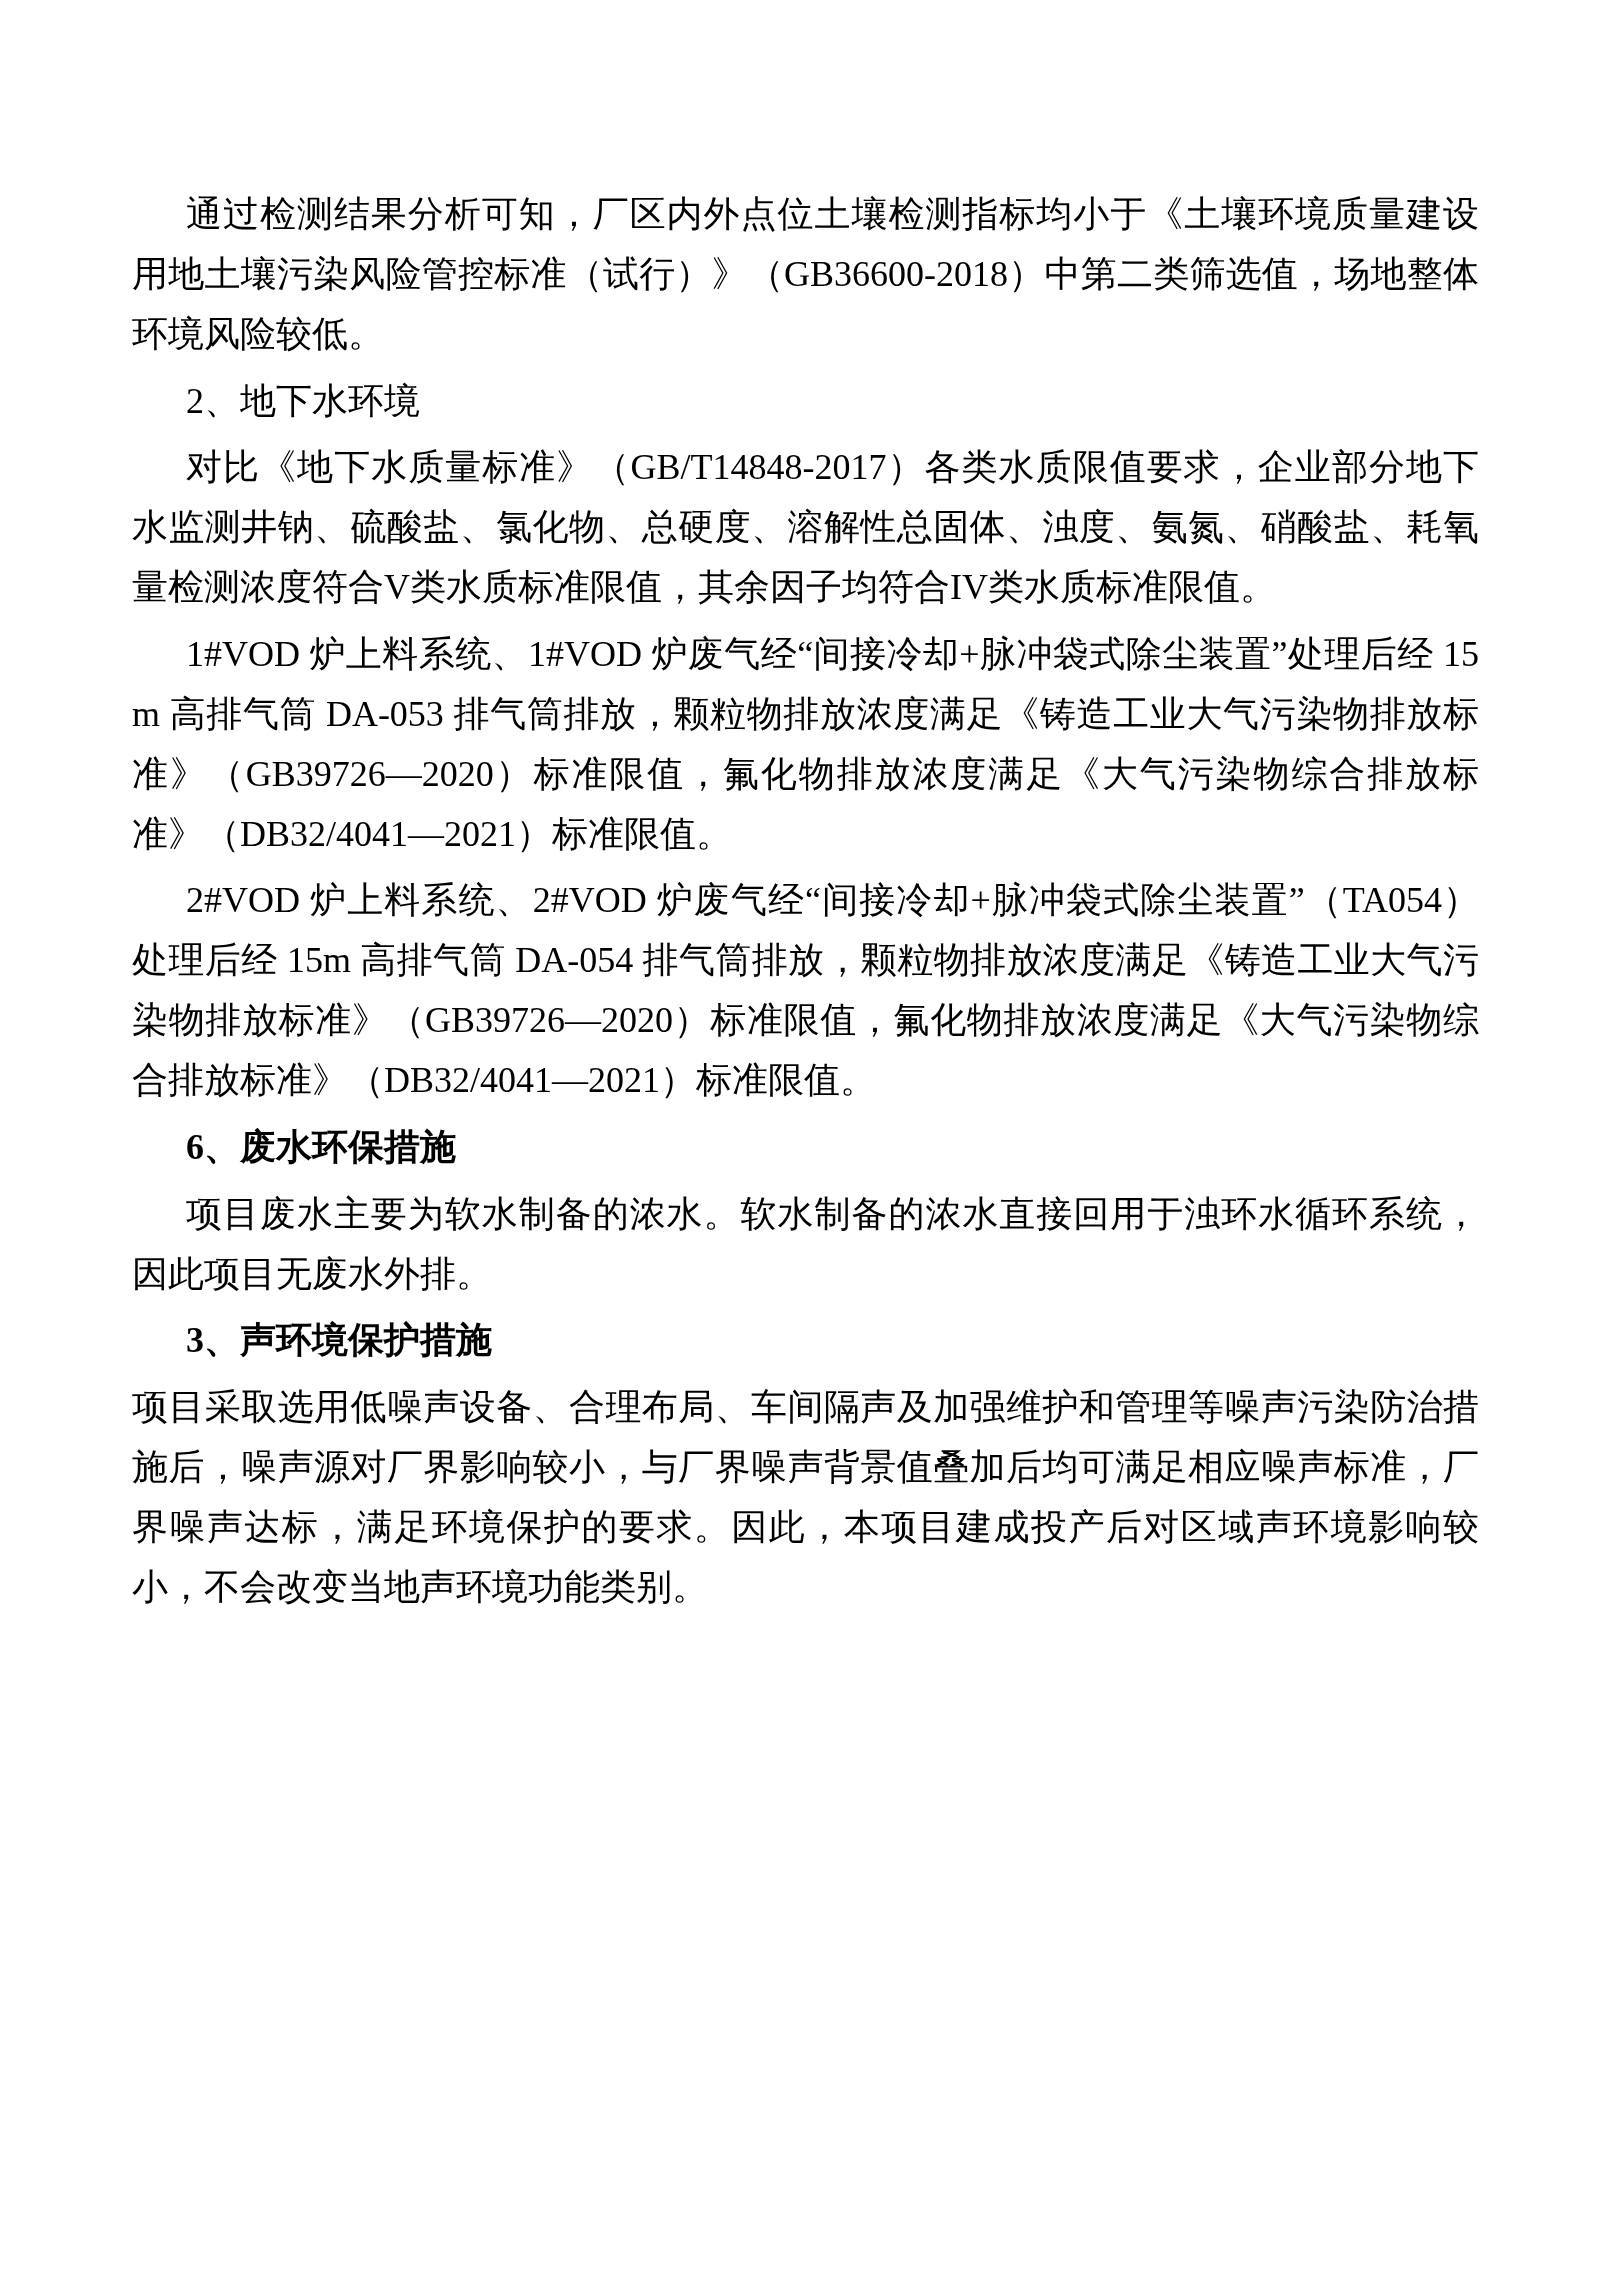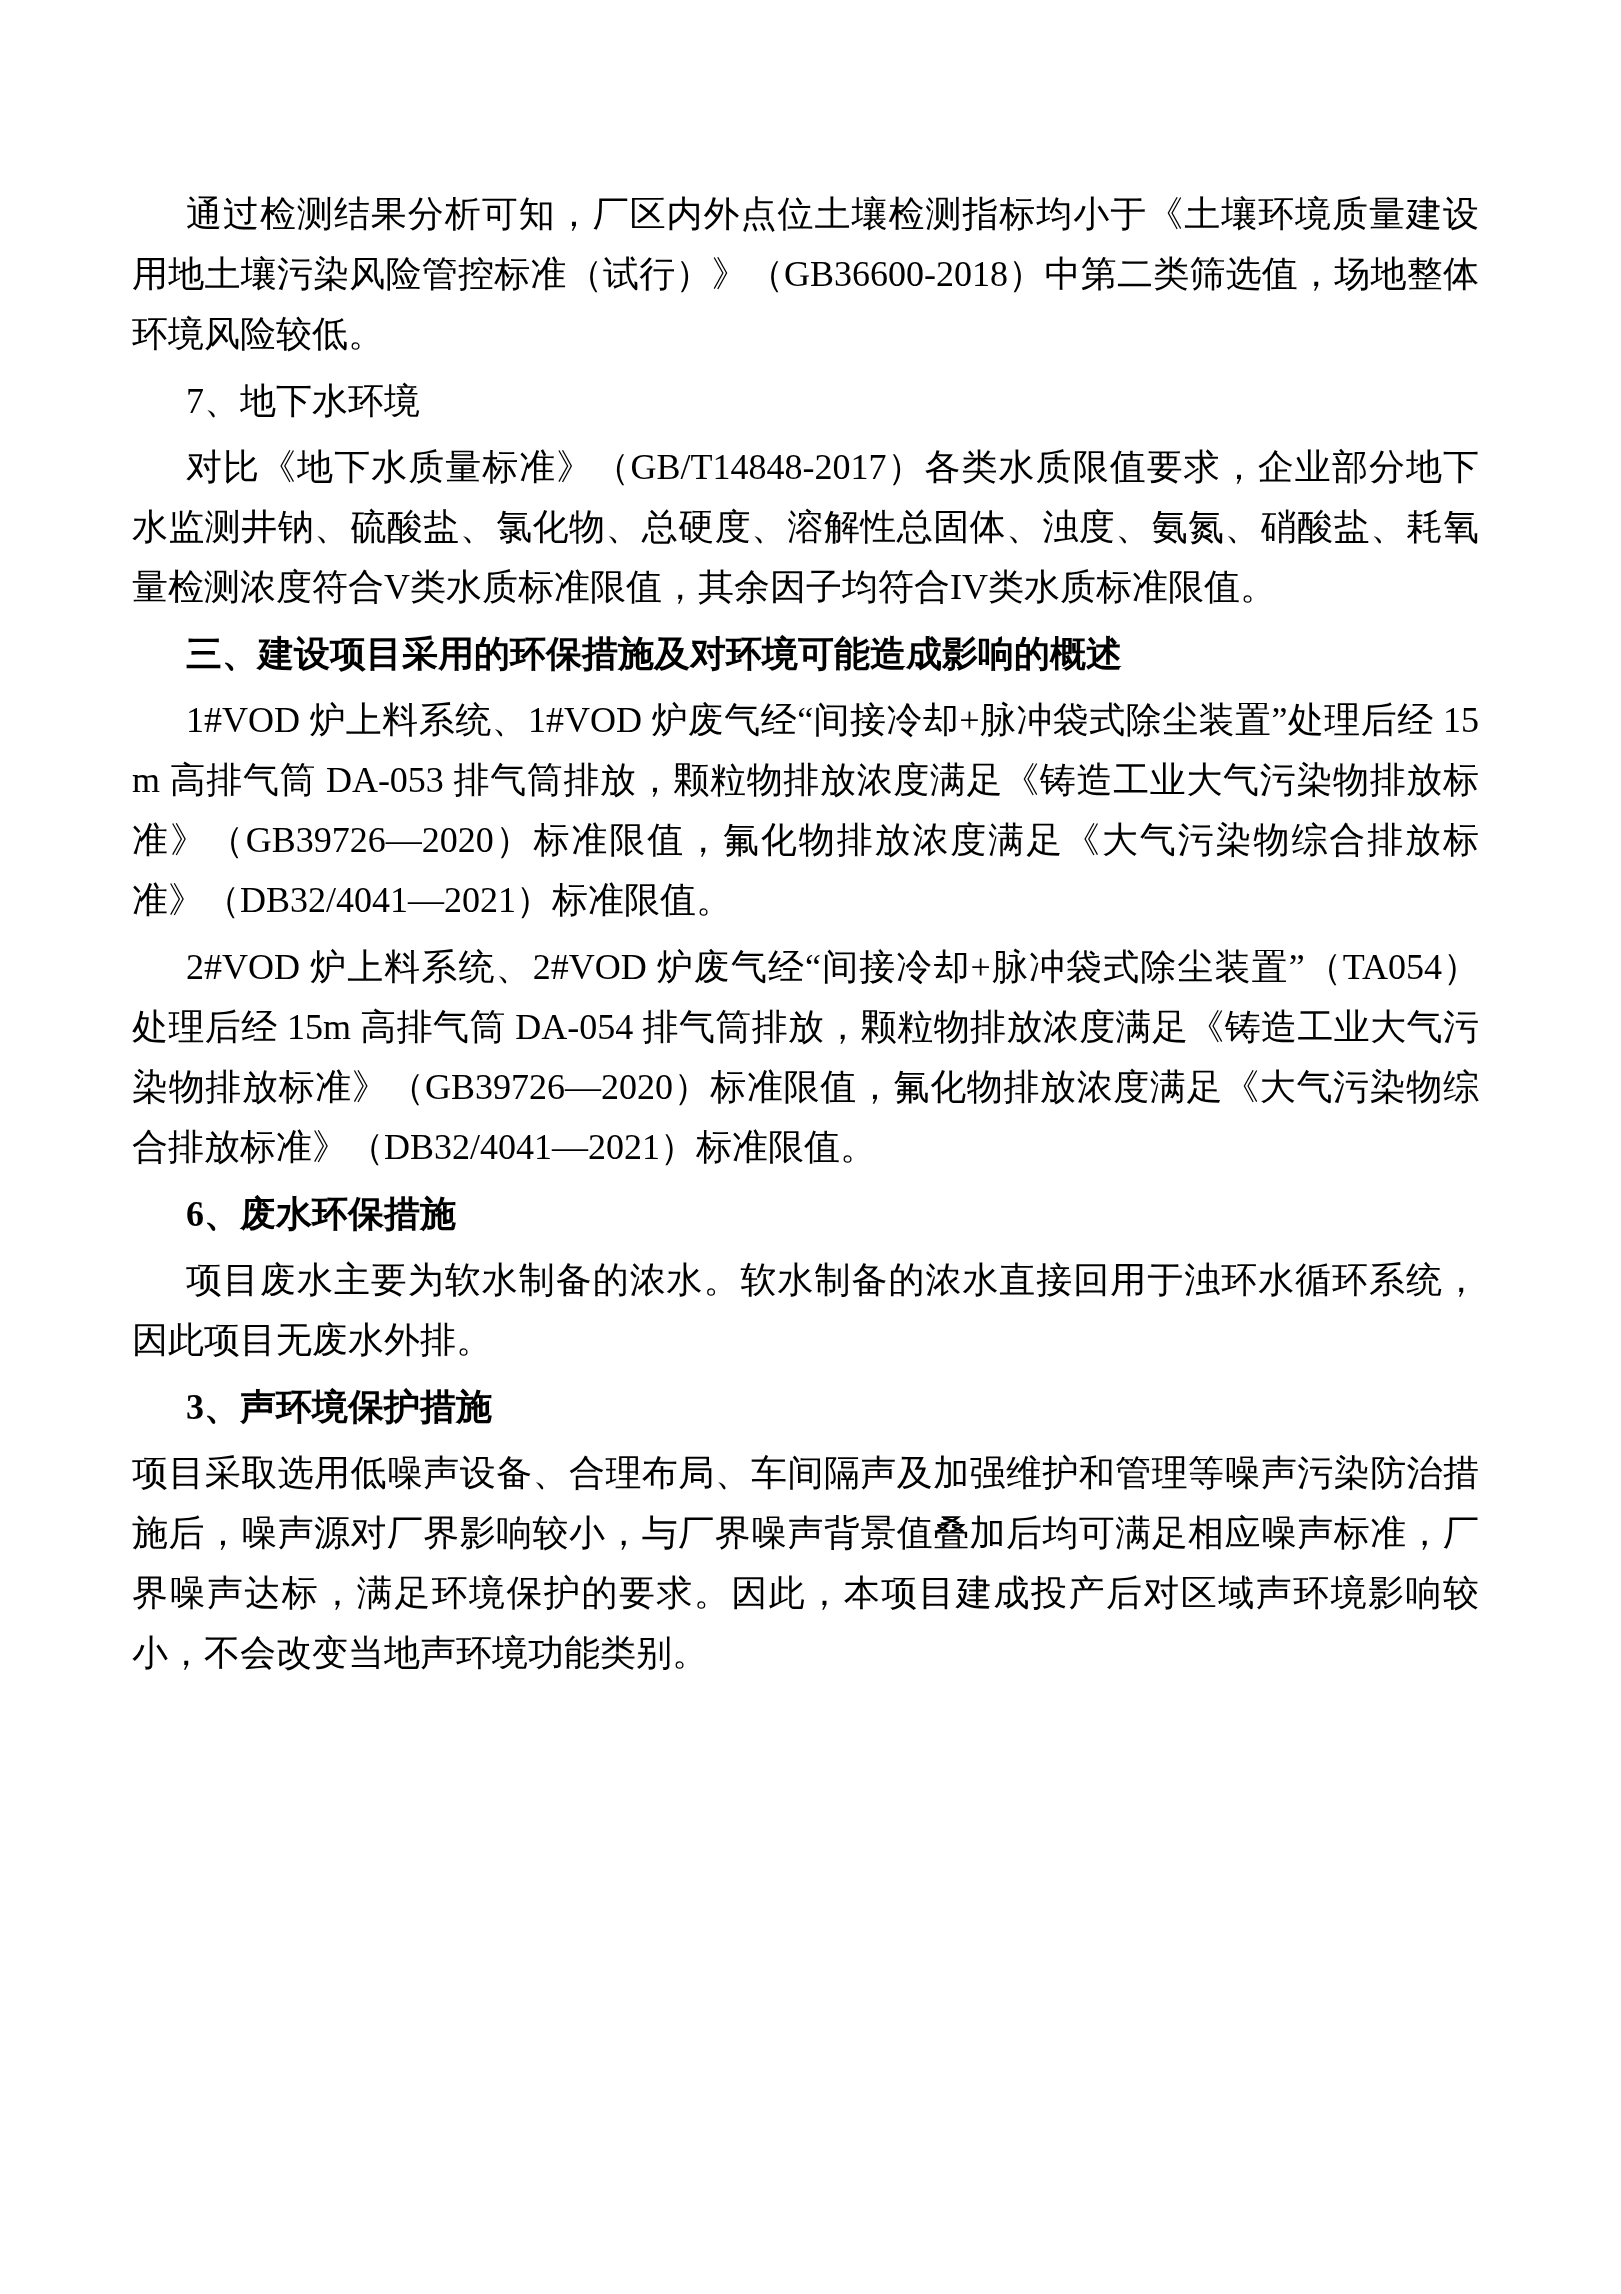--- a/index.html
+++ b/index.html
@@ -38,23 +38,22 @@
   .bold {
     font-weight: bold;
   }
 </style>
 </head>
 <body>
 
 <div class="page">
   <div class="content">
     <p class="para indent">通过检测结果分析可知，厂区内外点位土壤检测指标均小于《土壤环境质量建设用地土壤污染风险管控标准（试行）》（GB36600-2018）中第二类筛选值，场地整体环境风险较低。</p>
-    <p class="para indent">7、地下水环境</p>
+    <p class="para indent">2、地下水环境</p>
     <p class="para indent">对比《地下水质量标准》（GB/T14848-2017）各类水质限值要求，企业部分地下水监测井钠、硫酸盐、氯化物、总硬度、溶解性总固体、浊度、氨氮、硝酸盐、耗氧量检测浓度符合V类水质标准限值，其余因子均符合IV类水质标准限值。</p>
-    <p class="para indent bold">三、建设项目采用的环保措施及对环境可能造成影响的概述</p>
     <p class="para indent">1#VOD 炉上料系统、1#VOD 炉废气经“间接冷却+脉冲袋式除尘装置”处理后经 15m 高排气筒 DA-053 排气筒排放，颗粒物排放浓度满足《铸造工业大气污染物排放标准》（GB39726—2020）标准限值，氟化物排放浓度满足《大气污染物综合排放标准》（DB32/4041—2021）标准限值。</p>
     <p class="para indent">2#VOD 炉上料系统、2#VOD 炉废气经“间接冷却+脉冲袋式除尘装置”（TA054）处理后经 15m 高排气筒 DA-054 排气筒排放，颗粒物排放浓度满足《铸造工业大气污染物排放标准》（GB39726—2020）标准限值，氟化物排放浓度满足《大气污染物综合排放标准》（DB32/4041—2021）标准限值。</p>
     <p class="para indent bold">6、废水环保措施</p>
     <p class="para indent">项目废水主要为软水制备的浓水。软水制备的浓水直接回用于浊环水循环系统，因此项目无废水外排。</p>
     <p class="para indent bold">3、声环境保护措施</p>
     <p class="para">项目采取选用低噪声设备、合理布局、车间隔声及加强维护和管理等噪声污染防治措施后，噪声源对厂界影响较小，与厂界噪声背景值叠加后均可满足相应噪声标准，厂界噪声达标，满足环境保护的要求。因此，本项目建成投产后对区域声环境影响较小，不会改变当地声环境功能类别。</p>
   </div>
 </div>
 
 

